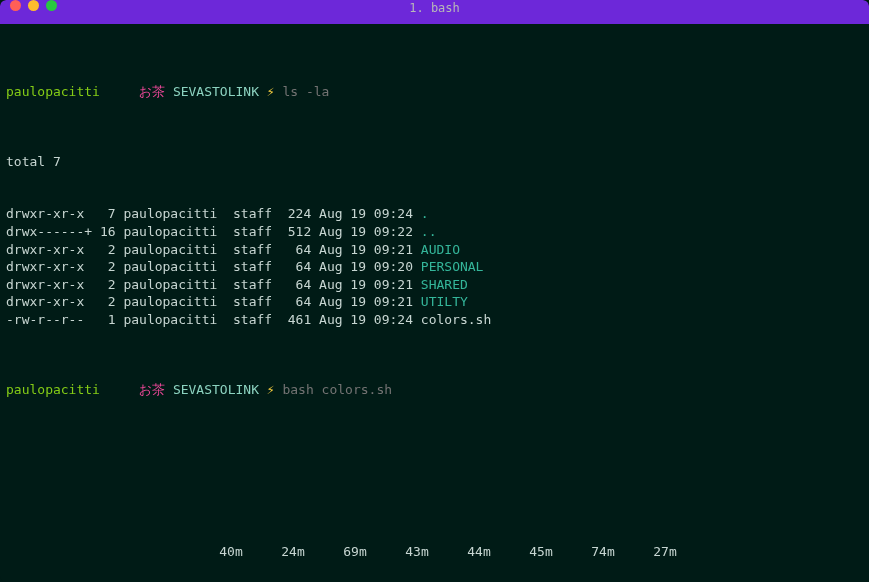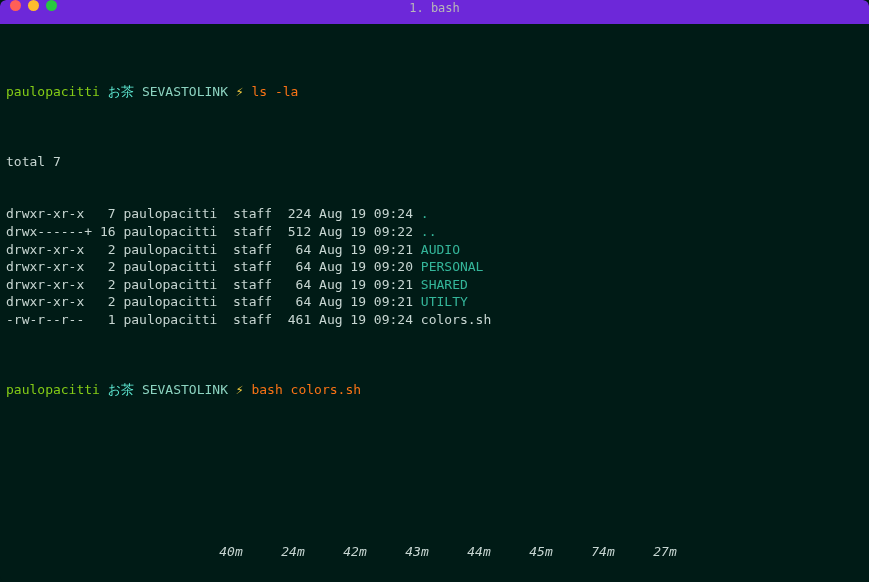--- a/index.html
+++ b/index.html
@@ -6,29 +6,29 @@
   .window{width:869px;height:582px;overflow:hidden;background:#001b16;border-radius:6px;position:relative;}
   .titlebar{height:24px;background:#6d28d9;display:flex;position:relative;border-top-left-radius:6px;border-top-right-radius:6px;}
   .dots{display:flex;gap:7px;margin-left:10px;}
   .dot{width:11px;height:11px;border-radius:50%;}
   .dot.r{background:#ff5f57;}
   .dot.y{background:#febc2e;}
   .dot.g{background:#28c840;}
   .title{position:absolute;left:0;right:0;text-align:center;color:#b8b8b8;font-size:12px;}
   .term{padding:6px 6px;white-space:pre;}
   .user{color:#84cc16;margin-top:22px;}
-  .ocha{color:#5eead4;}
+  .ocha{color:#ec4899;margin-left:31px;}
   .host{color:#8cd3c0;}
   .bolt{color:#f0c93e;}
-  .cmd{color:#f97316;}
+  .cmd{color:#737373;}
   .txt{color:#c7d6d2;}
   .dir{color:#34b69a;}
   .line{display:block;}
   .grid{margin-top:4px;}
-  .hrow,.row{display:flex;align-items:flex-end;font-style:italic;}
+  .hrow,.row{display:flex;align-items:flex-end;}
   .lab{width:58px;text-align:right;color:#c7d6d2;}
   .cell{width:55px;text-align:center;}
   .gap{width:26px;}
   .hcell{width:62px;text-align:center;color:#c7d6d2;}
 </style>
 </head>
 <body>
 <div class="window">
 
   <div class="titlebar">
@@ -49,20 +49,20 @@
     
     <span class="line"><span class="user">paulopacitti</span> <span class="ocha">お茶</span> <span class="host">SEVASTOLINK</span> <span class="bolt">⚡</span> <span class="cmd">bash colors.sh</span></span>
     <span class="line">&nbsp;</span>
     
     <div class="grid">
       <div class="hrow">
         <span class="lab"></span>
         <span class="cell"></span>
         <span class="cell"></span>
         <span class="gap"></span>
-        <span class="hcell">40m</span><span class="hcell">24m</span><span class="hcell">42m</span><span class="hcell">43m</span><span class="hcell">44m</span><span class="hcell">45m</span><span class="hcell">74m</span><span class="hcell">27m</span>
+        <span class="hcell">40m</span><span class="hcell">24m</span><span class="hcell">69m</span><span class="hcell">43m</span><span class="hcell">44m</span><span class="hcell">45m</span><span class="hcell">74m</span><span class="hcell">27m</span>
       </div>
       
     </div>
     
     
   </div>
 </div>
 
 </body></html>

